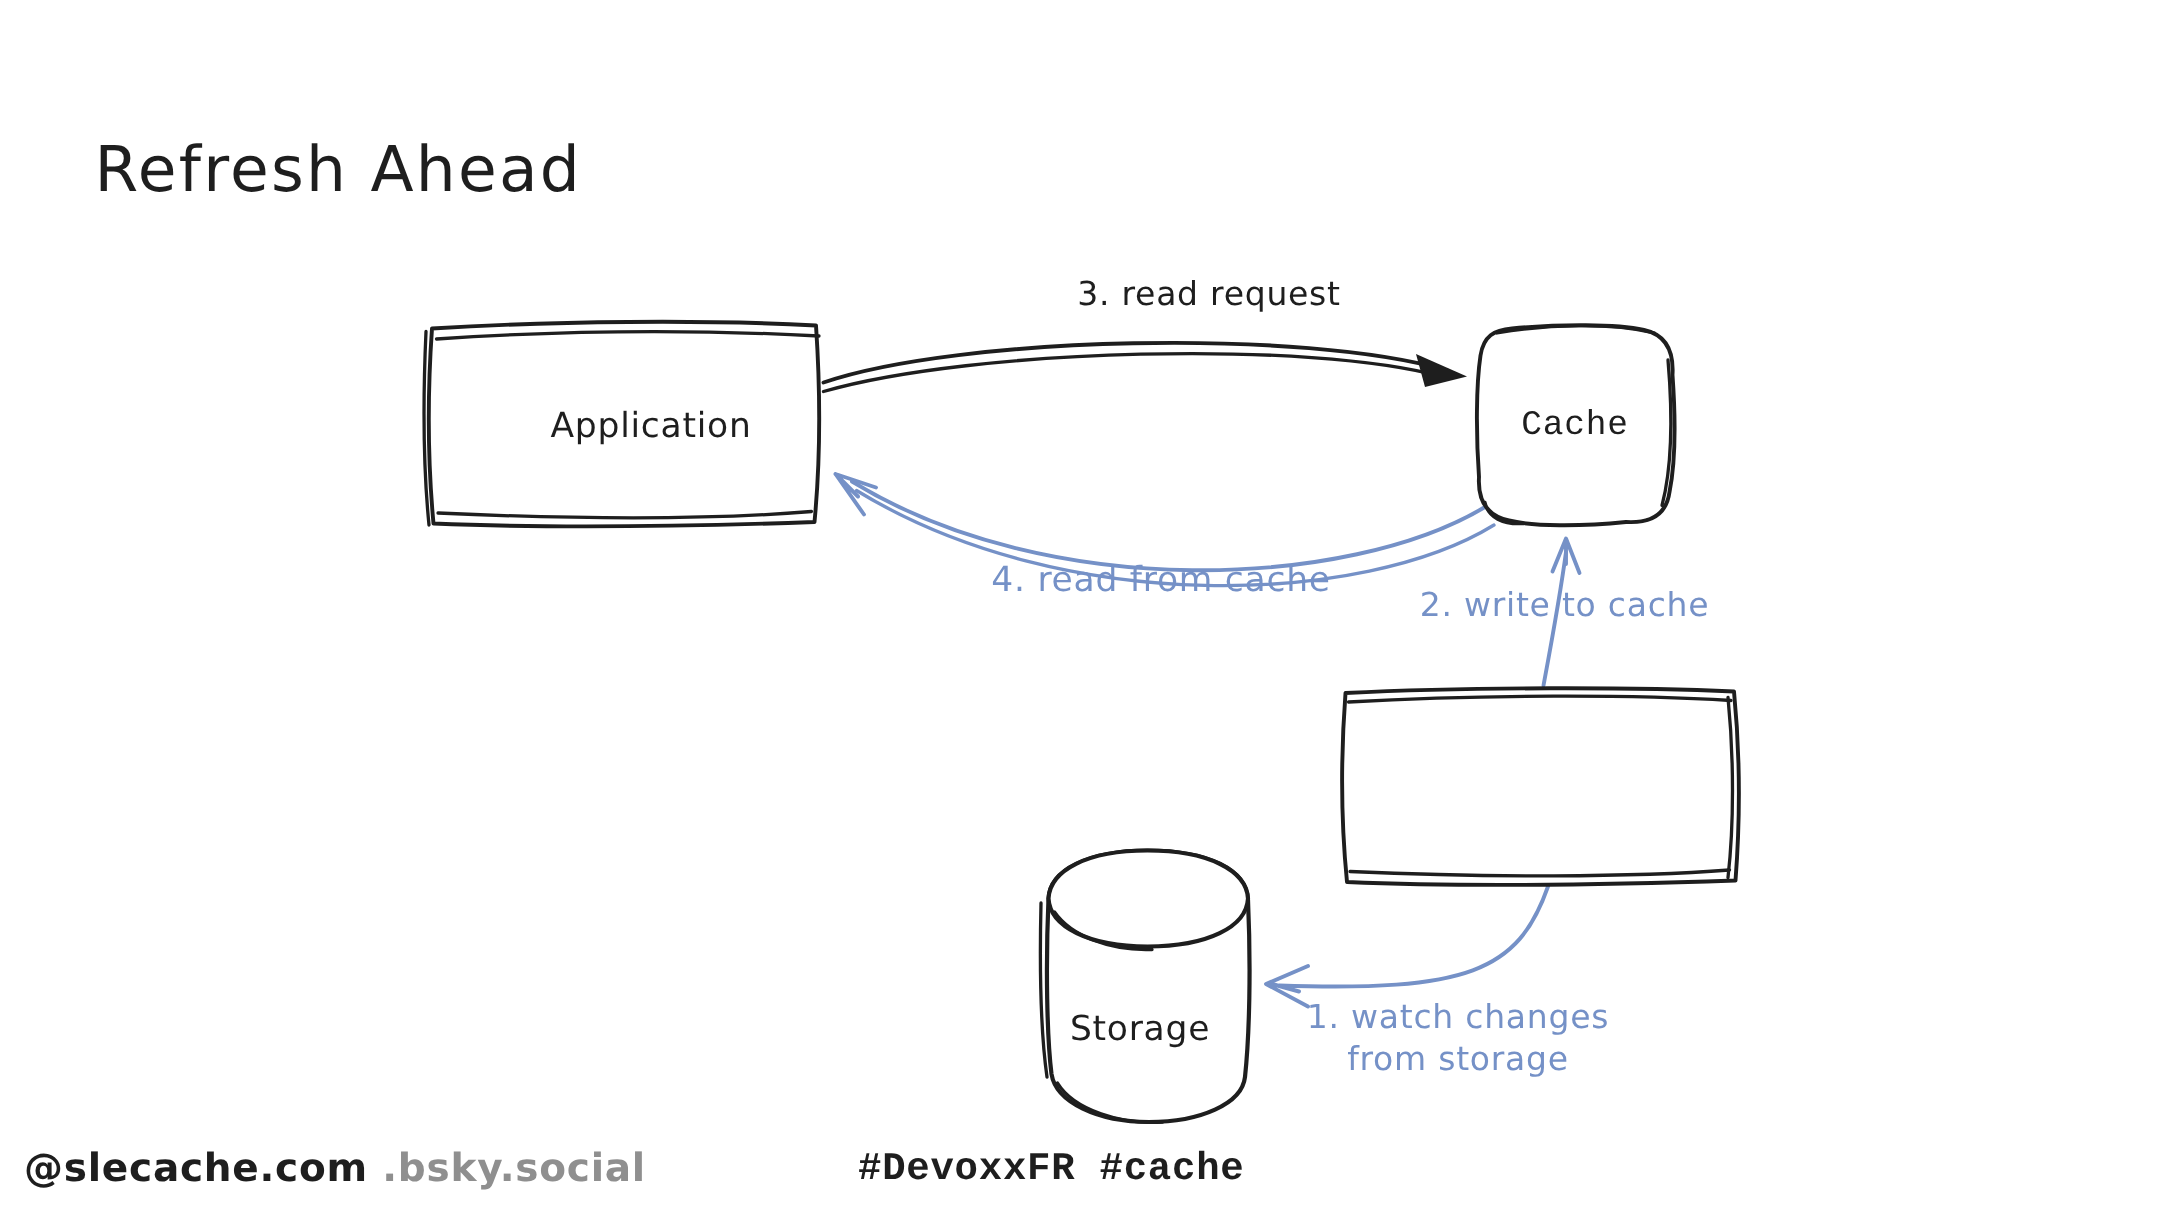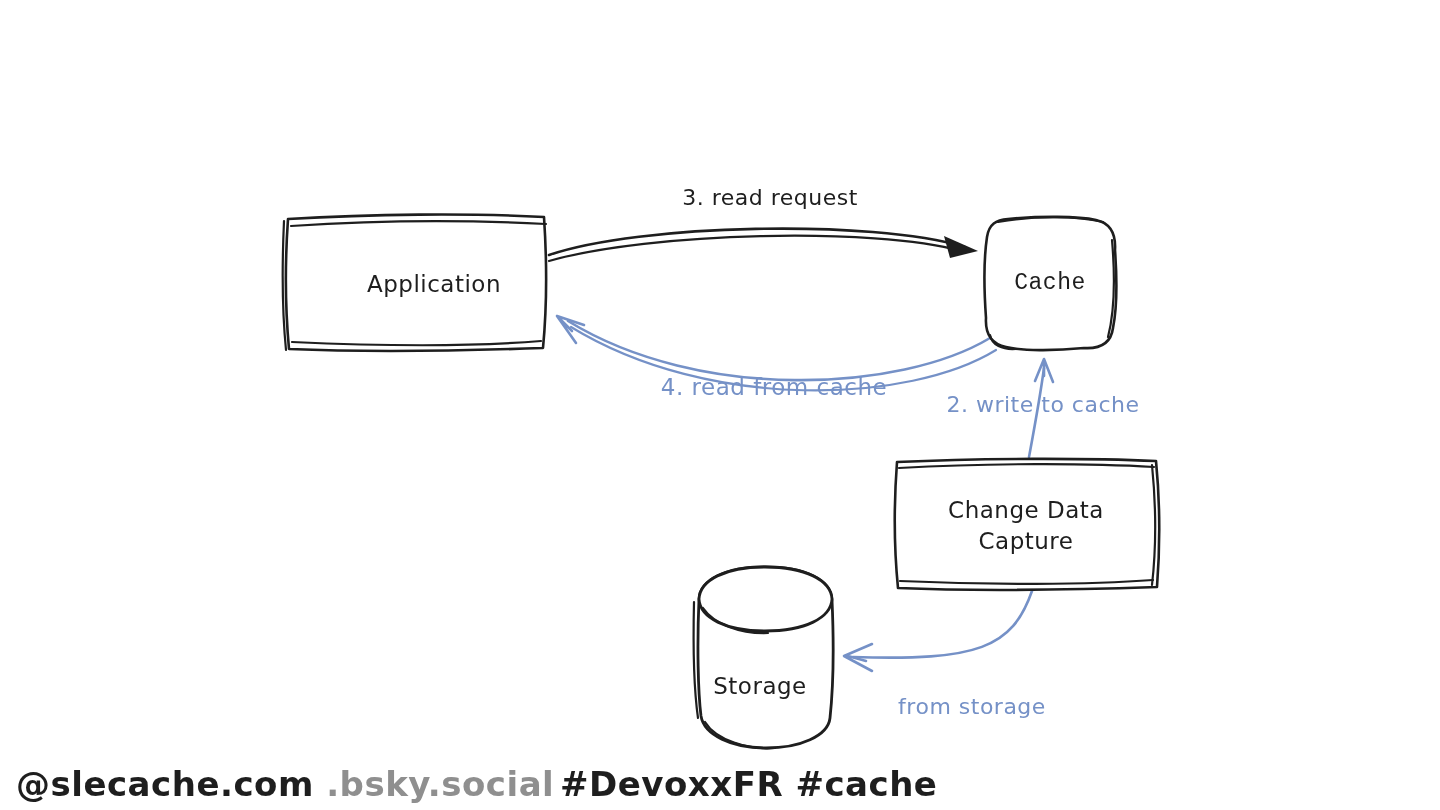--- a/index.html
+++ b/index.html
@@ -19,24 +19,24 @@
     left:63px;top:88px;
     font-size:42px;letter-spacing:1.5px;font-weight:500;
   }
   .node-label{font-size:23px;letter-spacing:0.5px;}
   .node-label.multiline{white-space:normal;width:240px;line-height:31px;}
   .edge-label{font-size:22px;letter-spacing:0.5px;}
   .edge-label.blue{color:#7591c7;}
   .edge-label.multiline{white-space:normal;width:230px;line-height:28px;}
   .footer{
     position:absolute;top:764px;
-    font-size:34px;font-weight:700;letter-spacing:0.5px;
+    font-size:26px;font-weight:700;letter-spacing:0.5px;
   }
   .footer-left{left:16px;}
-  .footer-center{left:560px;}
+  .footer-center{left:572px;font-family:Liberation Mono, monospace;}
   .muted{color:#8f8f8f;font-weight:700;}
   .ink-stroke{stroke:#1e1e1e;fill:none;stroke-width:2.6;stroke-linecap:round;}
   .ink-thin{stroke:#1e1e1e;fill:none;stroke-width:2.2;stroke-linecap:round;}
   .blue-stroke{stroke:#7591c7;fill:none;stroke-width:2.6;stroke-linecap:round;stroke-linejoin:round;}
   .box-fill{fill:#ffffff;stroke:#1e1e1e;stroke-width:2.6;stroke-linejoin:round;}
 </style>
 </head>
 <body>
 
 <div class="stage">
@@ -88,40 +88,37 @@
 
     <g>
       <path class="box-fill" style="stroke-width:2.8" d="M699 599 C 697 645, 698 692, 701 716 C 704 735, 732 748, 766 748 C 800 748, 828 736, 830 718 C 833 690, 834 645, 832 600 C 831 580, 806 567, 765 567 C 726 567, 700 580, 699 599 Z"></path>
       <path class="box-fill" style="stroke-width:2.8" d="M699 599 C 700 580, 725 567, 765 567 C 805 567, 831 580, 832 599 C 831 618, 805 631, 765 631 C 726 631, 700 618, 699 599 Z"></path>
       <path class="ink-thin" d="M703 608 C 714 624, 740 634, 768 633"></path>
       <path class="ink-thin" d="M705 722 C 716 740, 748 750, 775 748"></path>
       <path class="ink-thin" d="M694 602 C 693 645, 694 690, 698 718"></path>
     </g>
   </svg>
 
+  <div class="lbl title">Refresh Ahead</div>
 
   <div class="lbl node-label centered" style="left:414px;top:284px;margin-left:20px;">Application</div>
 
   <div class="lbl node-label centered" style="left:1050px;top:283px;font-family:Liberation Mono, monospace;">Cache</div>
 
-  <div class="lbl node-label multiline centered" style="left:1026px;top:526px;">
-    <span>Change Data</span><br>
-    <span>Capture</span>
-  </div>
 
   <div class="lbl node-label centered" style="left:760px;top:686px;">Storage</div>
 
-  <div class="lbl edge-label centered" style="left:770px;top:197px;text-align:center;">3. read request</div>
+  <div class="lbl edge-label centered" style="left:806px;top:197px;text-align:center;">3. read request</div>
 
   <div class="lbl edge-label blue centered" style="left:774px;top:387px;font-size:23px;">4. read from cache</div>
 
   <div class="lbl edge-label blue centered" style="left:1043px;top:404px;">2. write to cache</div>
 
   <div class="lbl edge-label blue multiline centered" style="left:972px;top:693px;">
-    <br>
+    <span>1. watch changes</span><br>
     <span>from storage</span>
   </div>
 
   <div class="footer footer-left">
     <span>@slecache.com</span>
     <span class="muted">.bsky.social</span>
   </div>
 
   <div class="footer footer-center">#DevoxxFR #cache</div>
 

